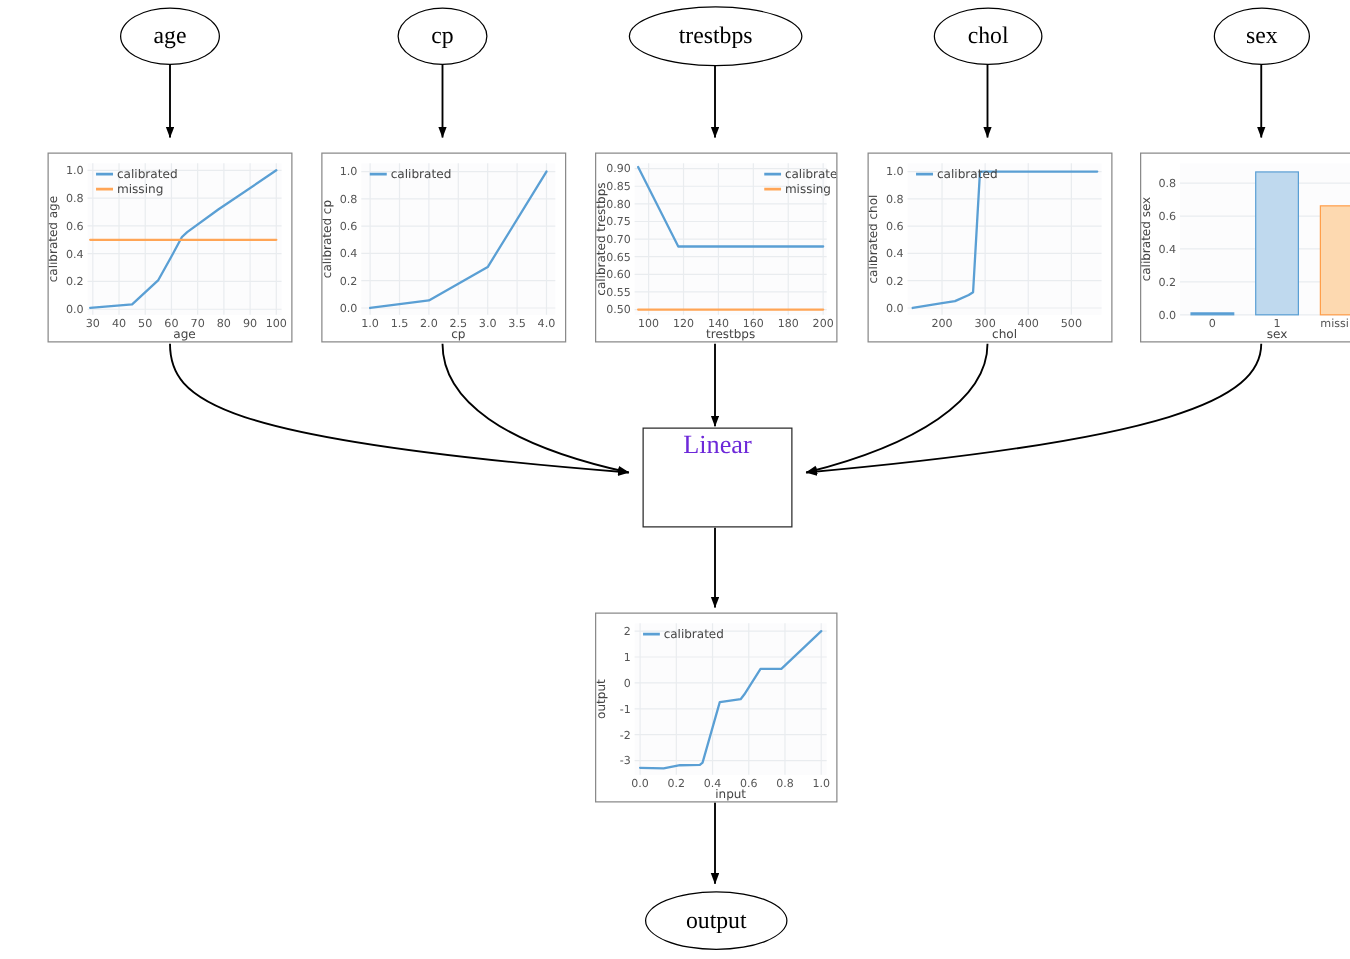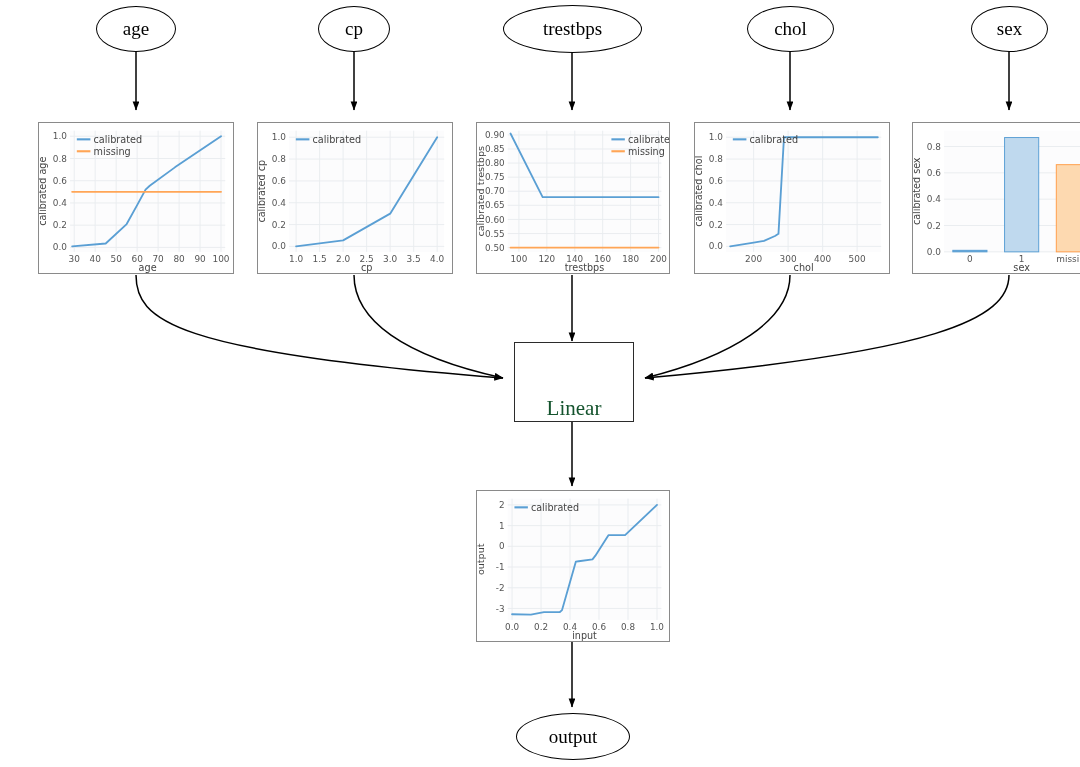--- a/index.html
+++ b/index.html
@@ -2,23 +2,23 @@
 <html><head>
 <meta charset="utf-8">
 <style>
   html,body{margin:0;padding:0;background:#ffffff;}
   body{width:1080px;height:767px;position:relative;font-family:"Liberation Serif",serif;overflow:hidden;}
   #stage{position:absolute;left:0;top:0;width:1080px;height:716px;margin-left:33px;}
   svg.edges{position:absolute;left:0;top:0;width:1080px;height:767px;pointer-events:none;}
   .node-ellipse{position:absolute;display:flex;align-items:center;justify-content:center;
      border:1.2px solid #000;border-radius:50%;background:#fff;box-sizing:border-box;
      font-family:"Liberation Serif",serif;color:#000;}
-  .node-box{position:absolute;display:flex;align-items:flex-end;justify-content:center;
+  .node-box{position:absolute;display:flex;align-items:flex-start;justify-content:center;
      border:1.2px solid #2b2b2b;background:#fff;box-sizing:border-box;
-     font-family:"Liberation Serif",serif;color:#14532d;font-size:21px;}
+     font-family:"Liberation Serif",serif;color:#6d28d9;font-size:21px;}
   .panel{position:absolute;border:1.3px solid #8a8a8a;background:#fff;box-sizing:border-box;}
   .plotwrap{position:absolute;left:0;top:0;right:0;bottom:0;}
   .plotwrap svg{display:block;width:100%;height:100%;}
   .tick-lbl{font-family:"DejaVu Sans",sans-serif;fill:#555;font-size:4.6px;}
   .ax-title{font-family:"DejaVu Sans",sans-serif;fill:#444;font-size:5.0px;}
   .leg-lbl{font-family:"DejaVu Sans",sans-serif;fill:#444;font-size:5.0px;}
   .grid{stroke:#e9ecef;stroke-width:.5;}
   .plotbg{fill:#fcfcfd;}
 </style>
 </head>

